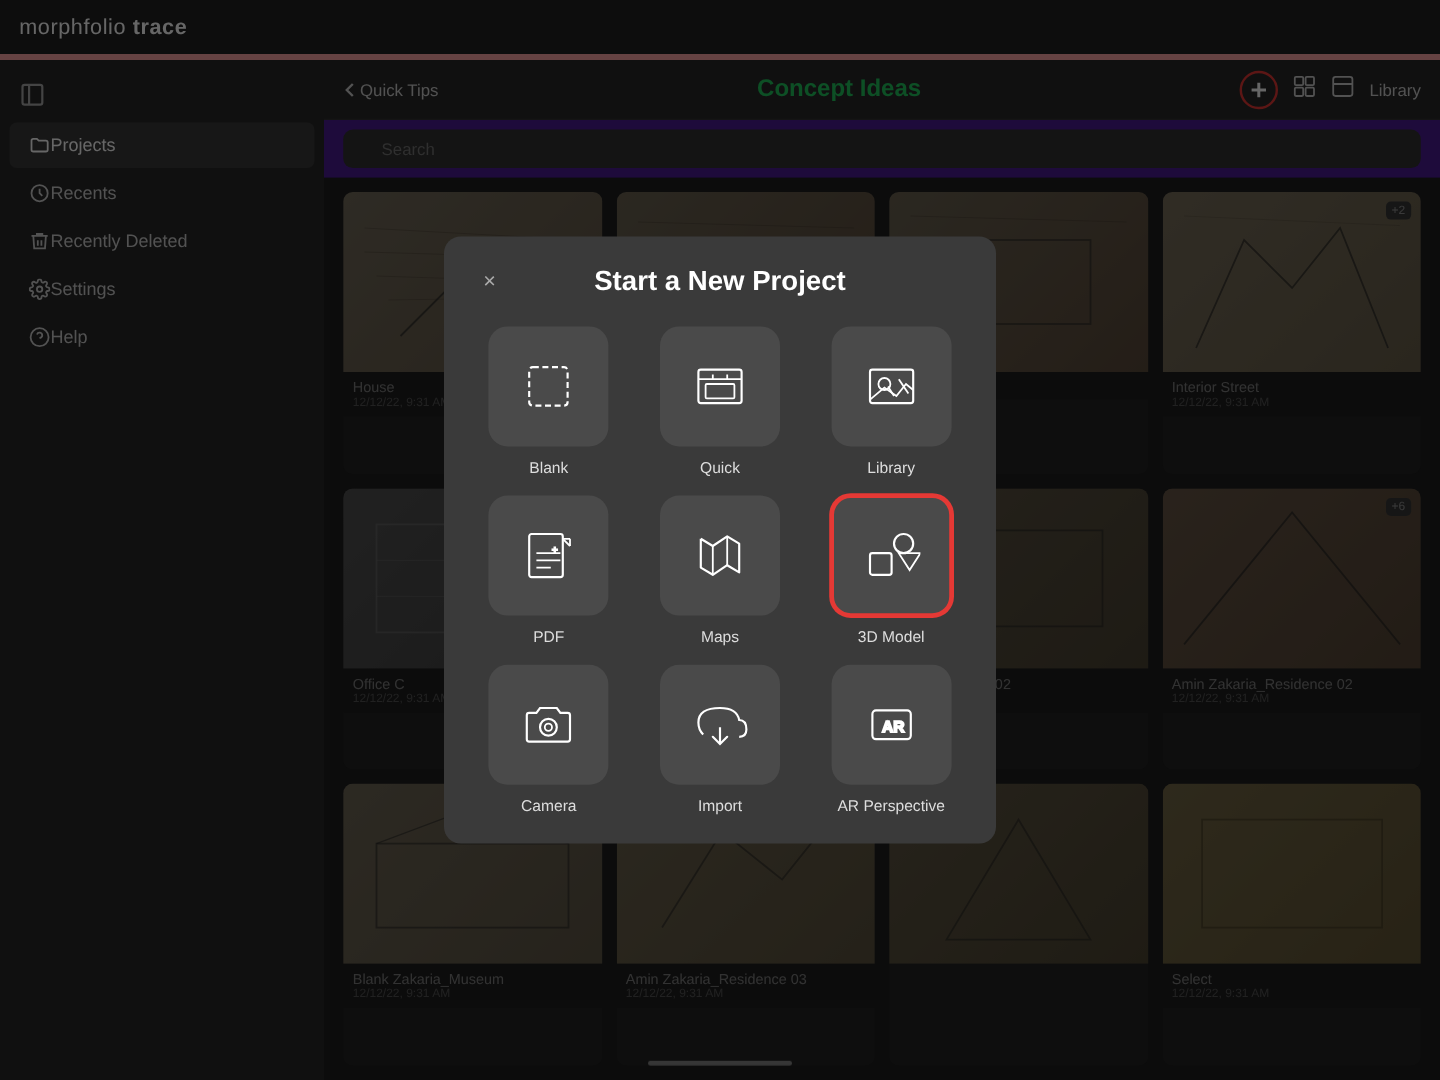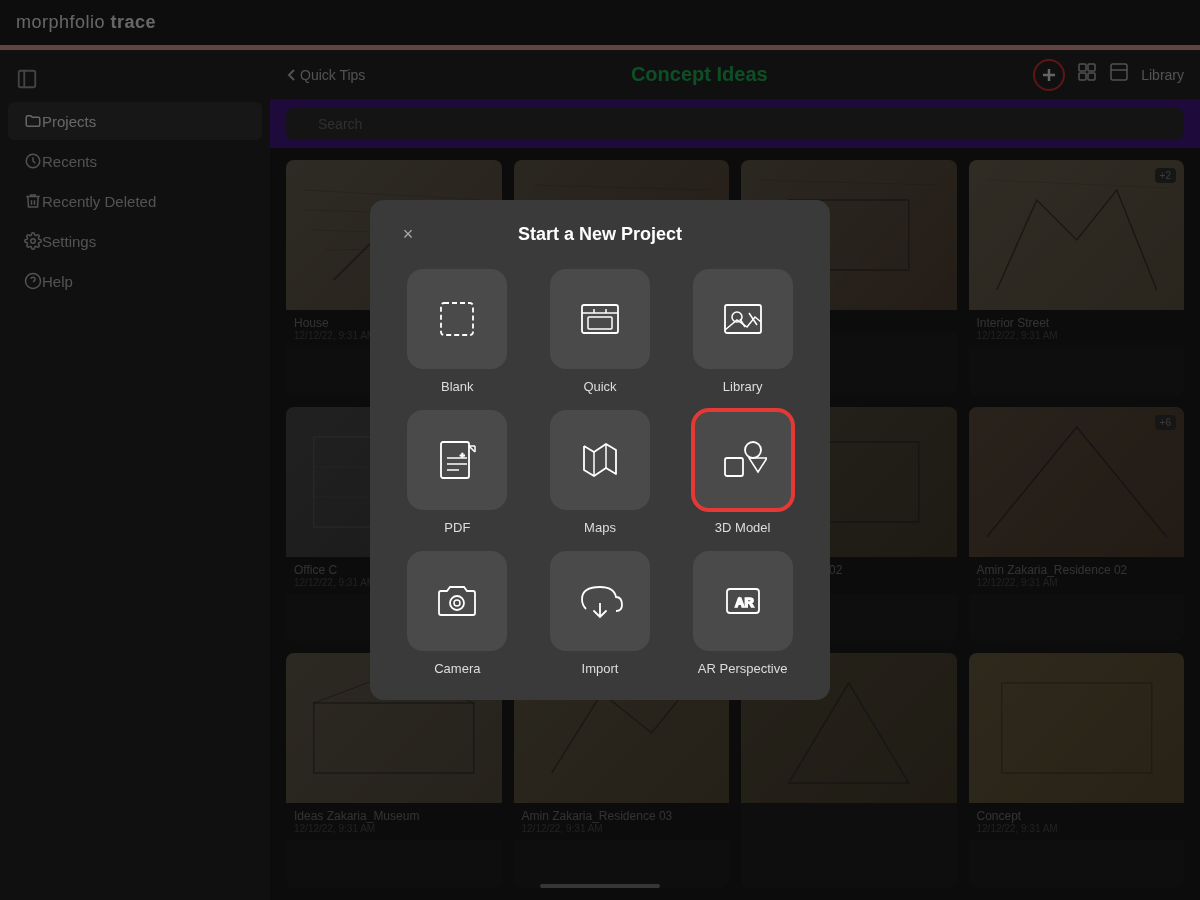--- a/index.html
+++ b/index.html
@@ -243,21 +243,21 @@
       color: #aaa;
       font-size: 18px;
       cursor: pointer;
       width: 28px;
       height: 28px;
       display: flex;
       align-items: center;
       justify-content: center;
     }
     .modal-title {
-      font-size: 18px;
+      font-size: 23px;
       font-weight: 600;
       color: #fff;
     }
     .modal-grid {
       display: grid;
       grid-template-columns: repeat(3, 1fr);
       gap: 16px;
     }
     .modal-item {
       display: flex;
@@ -533,21 +533,21 @@
       </div>
       <div class="project-card">
         <div class="project-thumb card-museum">
           <svg class="sketch-lines" viewBox="0 0 200 150">
               <rect x="20" y="50" width="160" height="70" stroke="#222" stroke-width="1.5" fill="none" opacity="0.5"></rect>
               <line x1="20" y1="50" x2="100" y2="20" stroke="#222" stroke-width="1" opacity="0.5"></line>
               <line x1="100" y1="20" x2="180" y2="50" stroke="#222" stroke-width="1" opacity="0.5"></line>
             </svg>
         </div>
         <div class="project-info">
-          <div class="project-name">Ideas Zakaria_Museum</div>
+          <div class="project-name">Blank Zakaria_Museum</div>
           <div class="project-date">12/12/22, 9:31 AM</div>
         </div>
       </div>
       <div class="project-card">
         <div class="project-thumb card-res3">
           <svg class="sketch-lines" viewBox="0 0 200 150">
               <path d="M30 120 L80 40 L130 80 L170 30" stroke="#222" stroke-width="1.5" fill="none" opacity="0.5"></path>
             </svg>
         </div>
         <div class="project-info">
@@ -562,21 +562,21 @@
             </svg>
         </div>
       </div>
       <div class="project-card">
         <div class="project-thumb card-office2">
           <svg class="sketch-lines" viewBox="0 0 200 150">
               <rect x="25" y="30" width="150" height="90" stroke="#5a4a20" stroke-width="1.5" fill="none" opacity="0.5"></rect>
             </svg>
         </div>
         <div class="project-info">
-          <div class="project-name">Concept</div>
+          <div class="project-name">Select</div>
           <div class="project-date">12/12/22, 9:31 AM</div>
         </div>
       </div>
     </div>
   </div>
 </div>
 
 <div class="modal-overlay">
   <div class="modal">
     <div class="modal-header">

